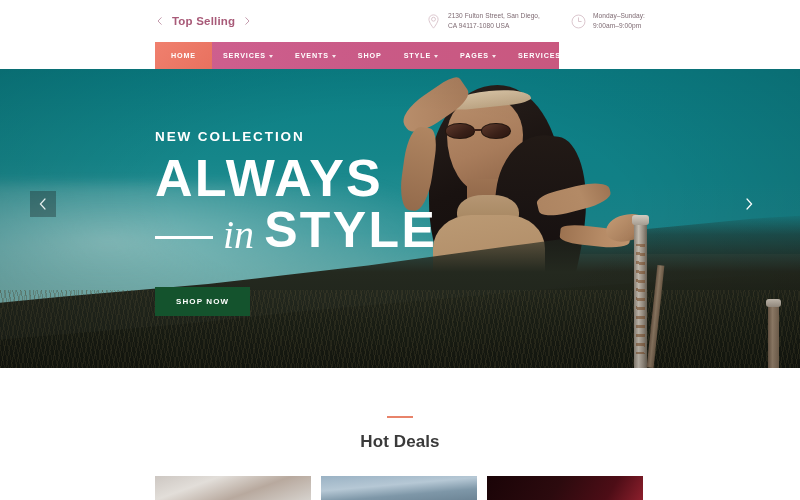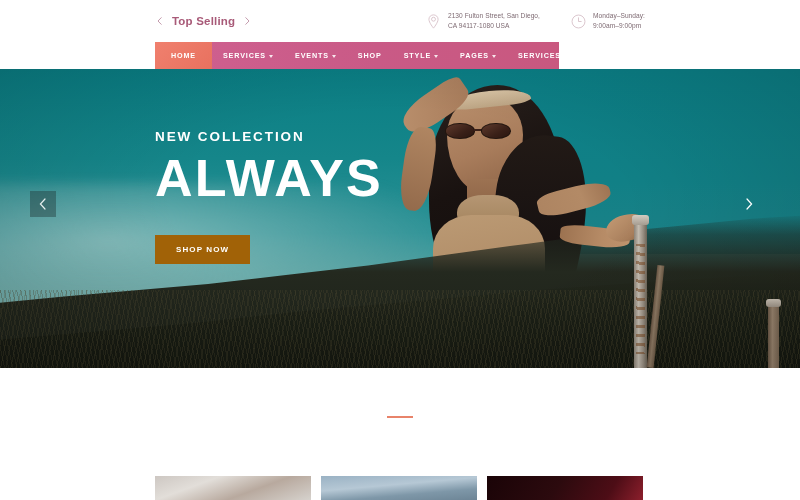--- a/index.html
+++ b/index.html
@@ -263,21 +263,21 @@
   .h-in {
     font-family: "Liberation Serif", serif;
     font-style: italic; font-size: 40px; color: #ffffff; line-height: 1;
   }
   .h-style {
     font-size: 50px; font-weight: bold; color: #ffffff;
     letter-spacing: 2.4px; line-height: 1;
   }
   .shopbtn {
     display: inline-block; margin-top: 32px;
-    background: #a16207; color: #ffffff;
+    background: #14532d; color: #ffffff;
     font-size: 8px; font-weight: bold; letter-spacing: 1.1px;
     padding: 10px 21px; cursor: pointer;
   }
 
   
   .arrow-left {
     position: absolute; left: 30px; top: 122px; z-index: 6;
     width: 26px; height: 26px;
     background: rgba(30,52,52,.42);
     display: flex; align-items: center; justify-content: center;
@@ -434,37 +434,43 @@
       <div class="rust"></div>
       <div class="post p3"></div>
       <div class="post p2"></div>
 
       <div class="hero-vig"></div>
     </div>
 
     <div class="hero-copy">
       <div class="eyebrow">NEW COLLECTION</div>
       <div class="h-always">ALWAYS</div>
+      <div class="h-line2">
+        <span class="h-rule"></span>
+        <span class="h-in">in</span>
+        <span class="h-style">STYLE</span>
+      </div>
       <div class="shopbtn">SHOP NOW</div>
     </div>
 
     <div class="arrow-left">
       <svg width="10" height="12" viewBox="0 0 10 12">
         <path d="M7 1 L2.4 6 L7 11" fill="none" stroke="#e6efee" stroke-width="1.2" stroke-linecap="round"></path>
       </svg>
     </div>
     <div class="arrow-right">
       <svg width="10" height="12" viewBox="0 0 10 12">
         <path d="M3 1 L7.6 6 L3 11" fill="none" stroke="#ffffff" stroke-width="1.2" stroke-linecap="round"></path>
       </svg>
     </div>
   </div>
 
   <div class="deals">
     <div class="deal-rule"></div>
+    <div class="deals-title">Hot Deals</div>
   </div>
 
   <div class="cards">
     <div class="card c1"></div>
     <div class="card c2"></div>
     <div class="card c3"></div>
   </div>
 
 </div>
 

